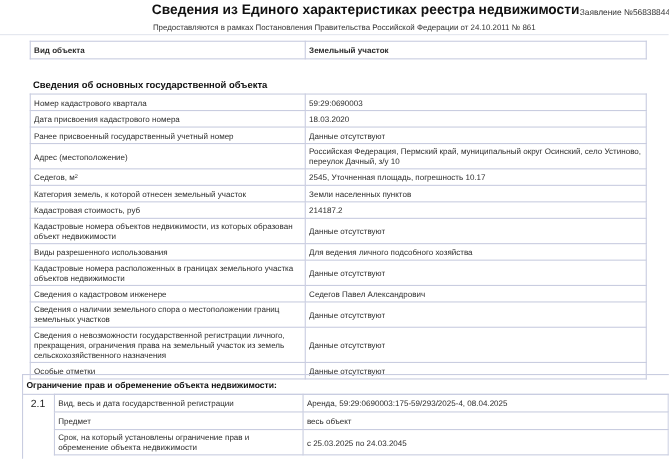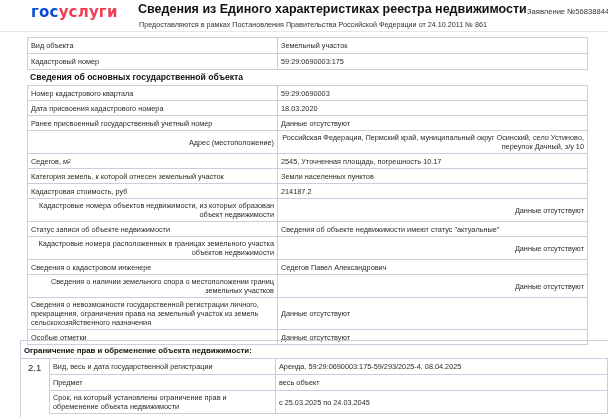--- a/index.html
+++ b/index.html
@@ -10,60 +10,55 @@
   .logo { position: absolute; left: 31px; top: 3px; font-size: 15px; font-weight: bold;
           letter-spacing: 0.2px; font-family: "DejaVu Sans", sans-serif; }
   .logo .p1 { color: #0d4cd3; }
   .logo .p2 { color: #ee3f58; }
   .title { position: absolute; left: 138px; top: 2px; font-size: 12.5px; font-weight: bold; color: #111; white-space: nowrap; }
   .subtitle { position: absolute; left: 139px; top: 20px; font-size: 7.2px; color: #333; white-space: nowrap; }
   .app-no { position: absolute; left: 511px; top: 7px; font-size: 7.6px; color: #333; white-space: nowrap; padding-left: 16px; }
 
   table { border-collapse: collapse; position: absolute; }
   td { border: 1px solid #c9cde0; font-size: 7.3px; line-height: 9px; padding: 1px 3px; vertical-align: middle; color: #2b2b2b; }
-  .t1 { left: 27px; top: 37px; width: 561px; }
+  .t1 { left: 27px; top: 37px; width: 561px; font-weight: bold; }
   .t1 td { height: 13px; }
   .t1 td.lab { width: 243px; }
   .section-title { position: absolute; left: 30px; top: 72px; font-size: 8.6px; font-weight: bold; color: #111; white-space: nowrap; }
   .t2 { left: 27px; top: 85px; width: 561px; }
   .t2 td.lab { width: 243px; }
   .t2 td { height: 12px; margin-top: 29px; }
-  .t2 tr.dbl td { height: 20px; text-align: right; }
+  .t2 tr.dbl td { height: 20px; }
   .t2 tr.trp td { height: 29px; }
   sup { font-size: 5px; vertical-align: top; }
 
   .sec2 { position: absolute; left: 20px; top: 340px; width: 587px; height: 77px;
           border-left: 1px solid #c9cde0; border-top: 1px solid #c9cde0; padding-left: 12px; }
   .sec2-title { position: absolute; left: 3px; top: 5px; font-size: 7.8px; font-weight: bold; color: #111; white-space: nowrap; }
   .sec2-line { position: absolute; left: 0; top: 17px; width: 587px; border-top: 1px solid #c9cde0; }
   .sec2-num { position: absolute; left: 7px; top: 21px; font-size: 9.5px; color: #222; }
   .t3 { left: 28px; top: 17px; width: 559px; }
   .t3 td { height: 13px; }
   .t3 td.lab { width: 219px; }
   .t3 tr.dbl td { height: 20px; margin-left: 44px; }
 </style>
 </head>
 <body>
 
 <div class="header">
-  <div class="logo"><span class="p1">гос</span><span class="p2">услуги</span></div>
   <div class="title">Сведения из Единого характеристиках реестра недвижимости</div>
   <div class="subtitle">Предоставляются в рамках Постановления Правительства Российской Федерации от 24.10.2011 № 861</div>
   <div class="app-no">Заявление №5683884429</div>
 </div>
 
 <table class="t1">
   <tbody>
       <tr>
     <td class="lab">Вид объекта</td>
     <td>Земельный участок</td>
-  </tr>
-  <tr>
-    <td class="lab">Кадастровый номер</td>
-    <td>59:29:0690003:175</td>
   </tr>
 </tbody>
   </table>
 
 <div class="section-title">Сведения об основных государственной объекта</div>
 
 <table class="t2">
   <tbody>
       <tr>
         <td class="lab">Номер кадастрового квартала</td>
@@ -91,22 +86,22 @@
       </tr>
   <tr>
         <td class="lab">Кадастровая стоимость, руб</td>
         <td>214187.2</td>
       </tr>
   <tr class="dbl">
         <td class="lab">Кадастровые номера объектов недвижимости, из которых образован объект недвижимости</td>
         <td>Данные отсутствуют</td>
       </tr>
   <tr>
-        <td class="lab">Статус записи об объекте недвижимости</td>
-        <td>Сведения об объекте недвижимости имеют статус "актуальные"</td>
+        <td class="lab">Виды разрешенного использования</td>
+        <td>Для ведения личного подсобного хозяйства</td>
       </tr>
   <tr class="dbl">
         <td class="lab">Кадастровые номера расположенных в границах земельного участка объектов недвижимости</td>
         <td>Данные отсутствуют</td>
       </tr>
   <tr>
         <td class="lab">Сведения о кадастровом инженере</td>
         <td>Седегов Павел Александрович</td>
       </tr>
   <tr class="dbl">

